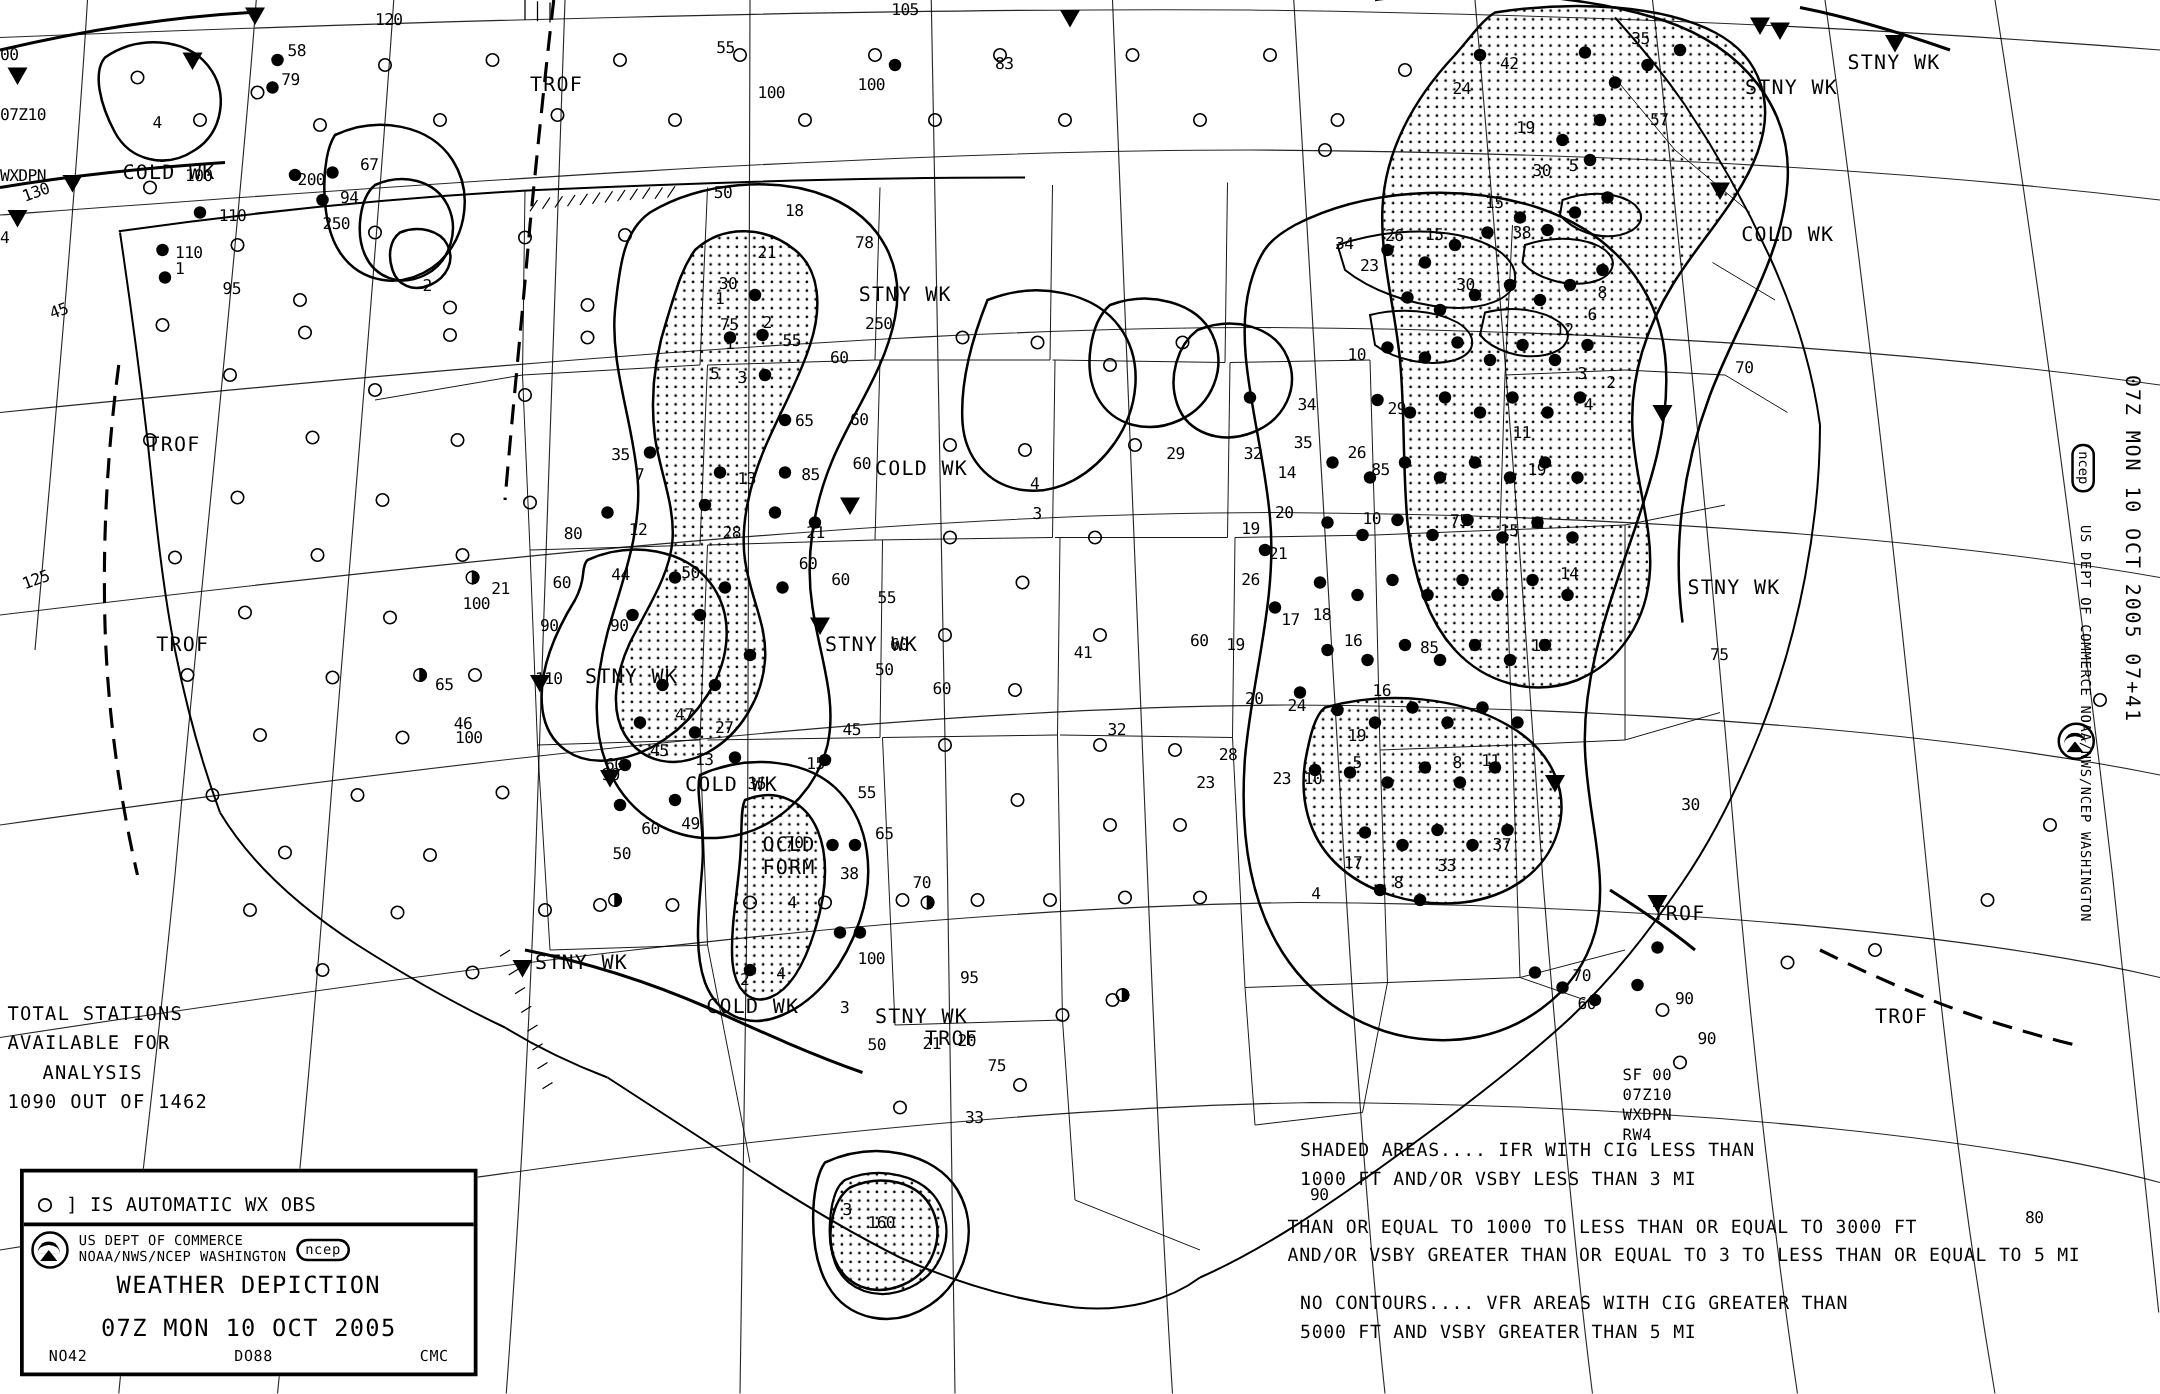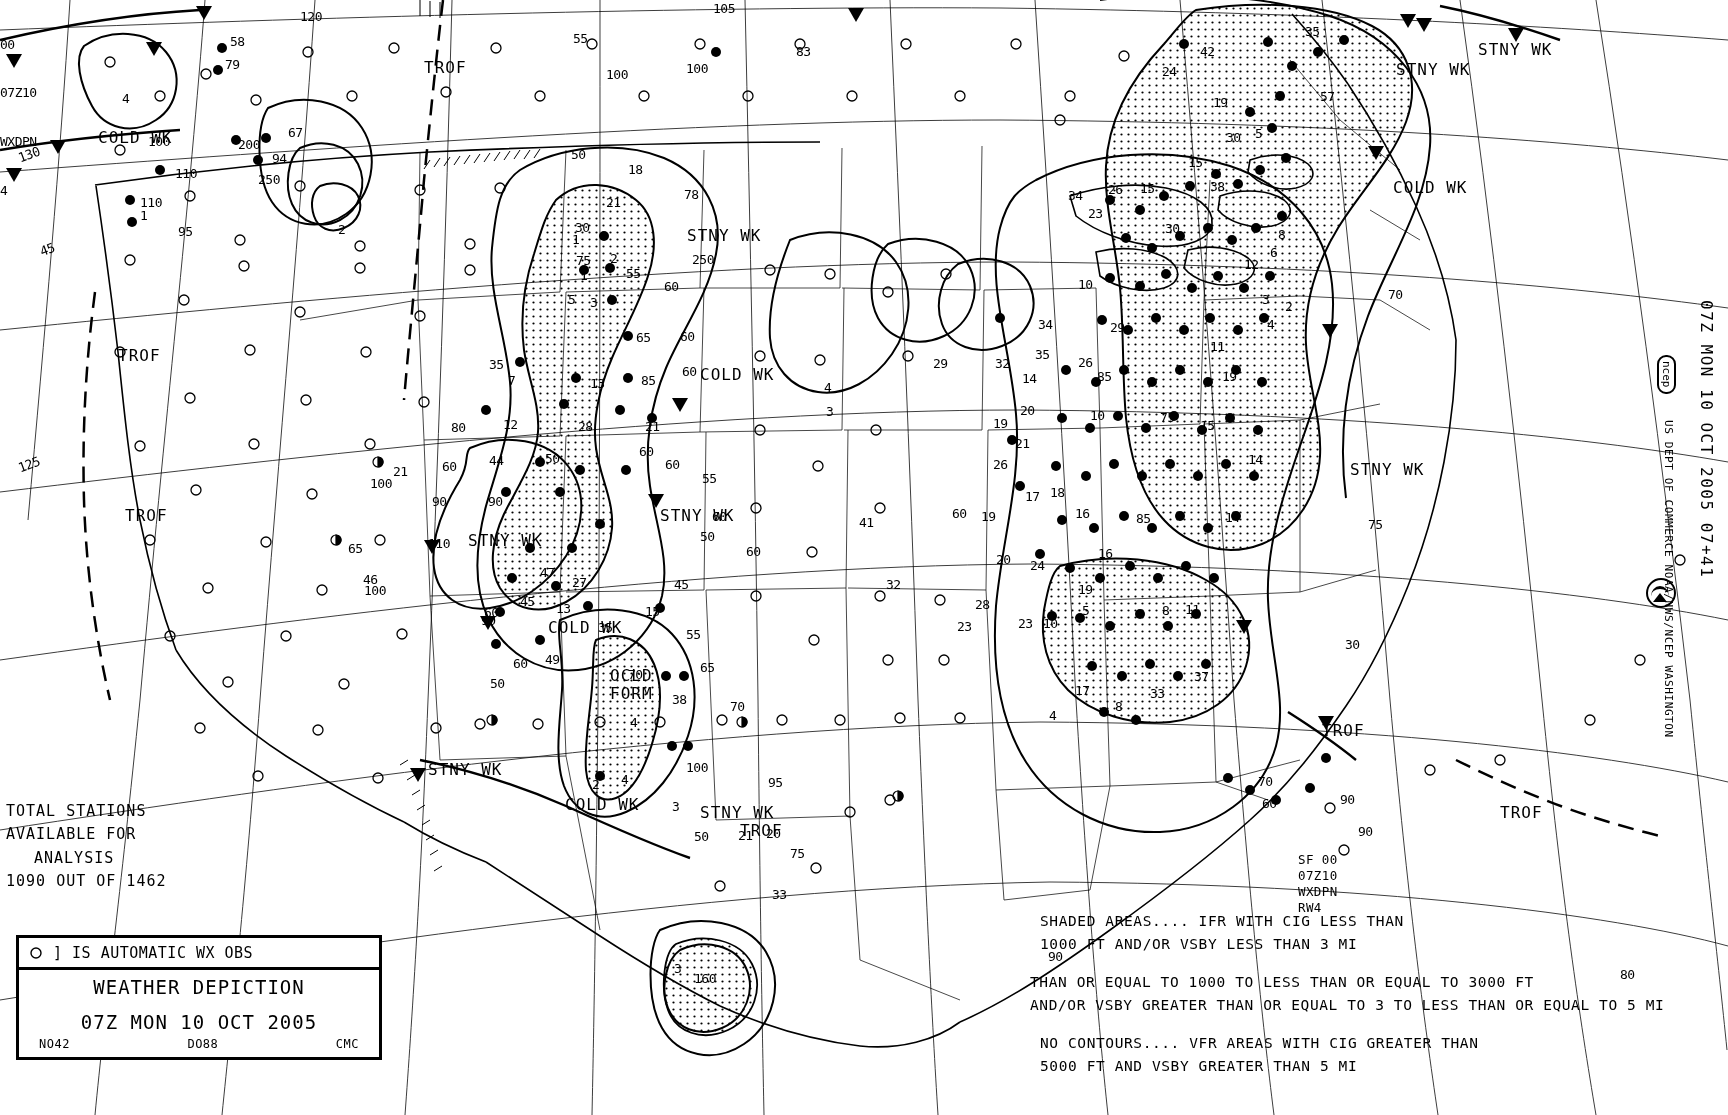--- a/index.html
+++ b/index.html
@@ -39,21 +39,21 @@
   .legend-box {
     position: absolute;
     left: 16px;
     top: 935px;
     width: 360px;
     border: 3px solid #000;
     background: #fff;
   }
   .legend-row-top {
     border-bottom: 3px solid #000;
-    padding: 6px 6px 5px 10px;
+    padding: 17px 6px 5px 10px;
     font-size: 15px;
     letter-spacing: 0.5px;
     display: flex;
     align-items: center;
     gap: 6px;
   }
   .legend-body {
     padding: 4px 6px 6px 6px;
   }
   .legend-agency {
@@ -854,20 +854,28 @@
   </div>
 
   <div class="legend-box">
     <div class="legend-row-top">
       <svg width="18" height="16">
         <circle cx="7" cy="8" r="5" fill="none" stroke="#000" stroke-width="1.4"></circle>
       </svg>
       <span>] IS AUTOMATIC WX OBS</span>
     </div>
     <div class="legend-body">
+      <div class="legend-agency">
+        <div class="noaa-seal"></div>
+        <div>
+          <div>US DEPT OF COMMERCE</div>
+          <div>NOAA/NWS/NCEP WASHINGTON</div>
+        </div>
+        <div class="ncep-badge">ncep</div>
+      </div>
       <div class="legend-title">WEATHER DEPICTION</div>
       <div class="legend-sub">07Z MON  10 OCT 2005</div>
       <div class="legend-foot">
         <span>NO42</span>
         <span>DO88</span>
         <span>CMC</span>
       </div>
     </div>
   </div>
 

